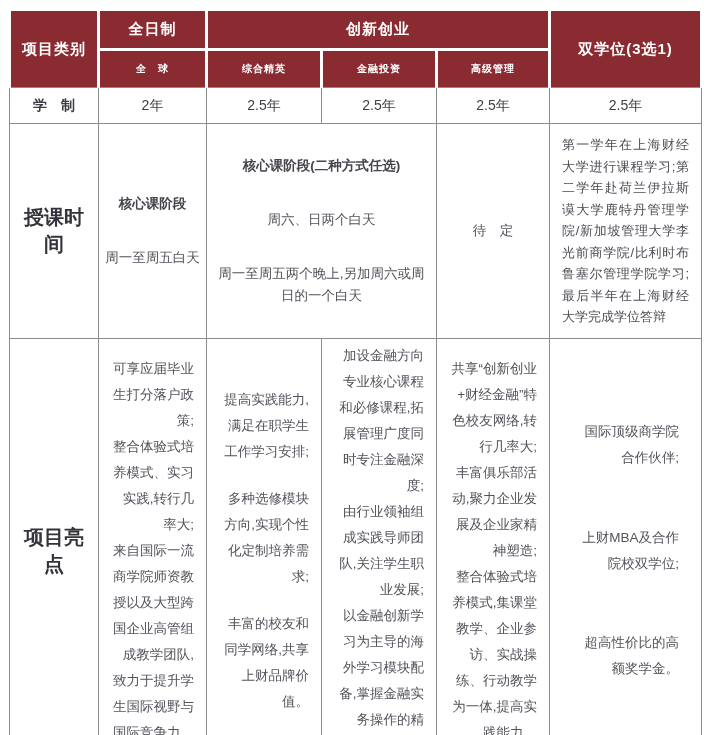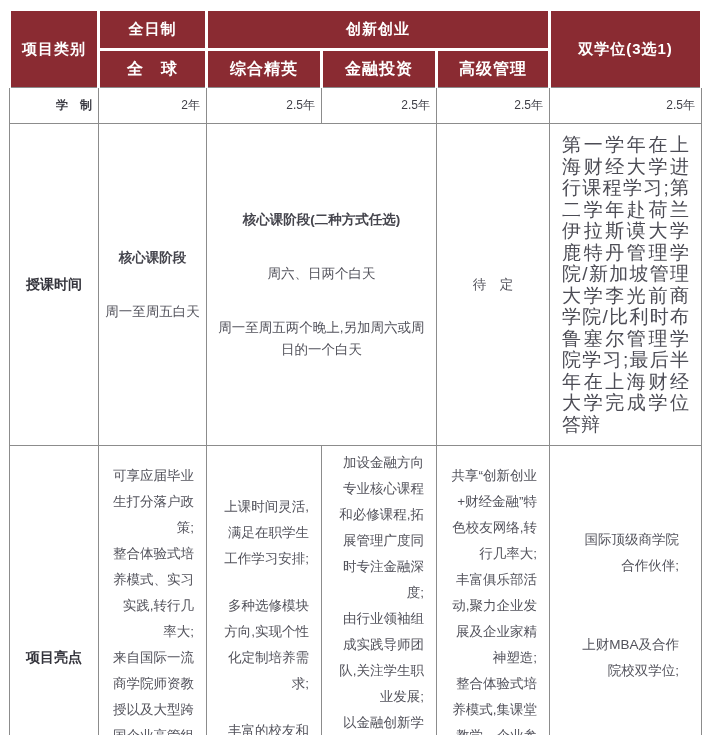--- a/index.html
+++ b/index.html
@@ -30,48 +30,48 @@
     color:var(--header-text);
     font-weight:bold;
     font-size:15px;
     text-align:center;
     vertical-align:middle;
     border:3px solid #FFFFFF;
     padding:6px 2px;
     letter-spacing:1px;
   }
   tr.hrow1 th{height:40px;}
-  tr.hrow2 th{height:38px;font-size:16px;}
+  tr.hrow2 th{height:38px;font-size:10px;}
   tr.hrow2 th, th.spans{border-bottom:1px solid var(--grid-border);}
   
   td{
     border:1px solid var(--grid-border);
     vertical-align:middle;
     text-align:center;
     font-size:13.5px;
     color:var(--body-text);
     padding:4px 6px;
   }
   td.label{
     font-weight:bold;
     color:var(--label-text);
-    font-size:14px;
+    font-size:20px;
   }
-  tr.r-duration td{height:36px;font-size:12px;color:#3E3E46;text-align:right;}
+  tr.r-duration td{height:36px;font-size:14px;color:#3E3E46;}
   tr.r-schedule td{height:188px;}
   tr.r-highlights td{height:378px;}
   .vflex{
     display:flex;flex-direction:column;justify-content:center;
     min-height:170px;gap:32px;
   }
   .vflex p{margin:0;line-height:22px;font-size:13.5px;}
   .vflex p.strong{font-weight:bold;color:#45454D;}
   td.cell-justify{
     text-align:justify;
-    font-size:19px;
+    font-size:13px;
     line-height:21.5px;
     padding:10px 12px;
     color:#4C4C55;
   }
   .hl{
     display:flex;flex-direction:column;justify-content:space-evenly;
     min-height:370px;
     text-align:left;
     padding:0 6px;
   }
@@ -137,21 +137,21 @@
         <td class="label">项目亮点</td>
         <td>
           <div class="hl">
             <p>可享应届毕业生打分落户政策;</p>
             <p>整合体验式培养模式、实习实践,转行几率大;</p>
             <p>来自国际一流商学院师资教授以及大型跨国企业高管组成教学团队,致力于提升学生国际视野与国际竞争力。</p>
           </div>
         </td>
         <td>
           <div class="hl">
-            <p>上课时间灵活,满足在职学生工作学习安排;</p>
+            <p>提高实践能力,满足在职学生工作学习安排;</p>
             <p>多种选修模块方向,实现个性化定制培养需求;</p>
             <p>丰富的校友和同学网络,共享上财品牌价值。</p>
           </div>
         </td>
         <td>
           <div class="hl">
             <p>加设金融方向专业核心课程和必修课程,拓展管理广度同时专注金融深度;</p>
             <p>由行业领袖组成实践导师团队,关注学生职业发展;</p>
             <p>以金融创新学习为主导的海外学习模块配备,掌握金融实务操作的精髓。</p>
           </div>

